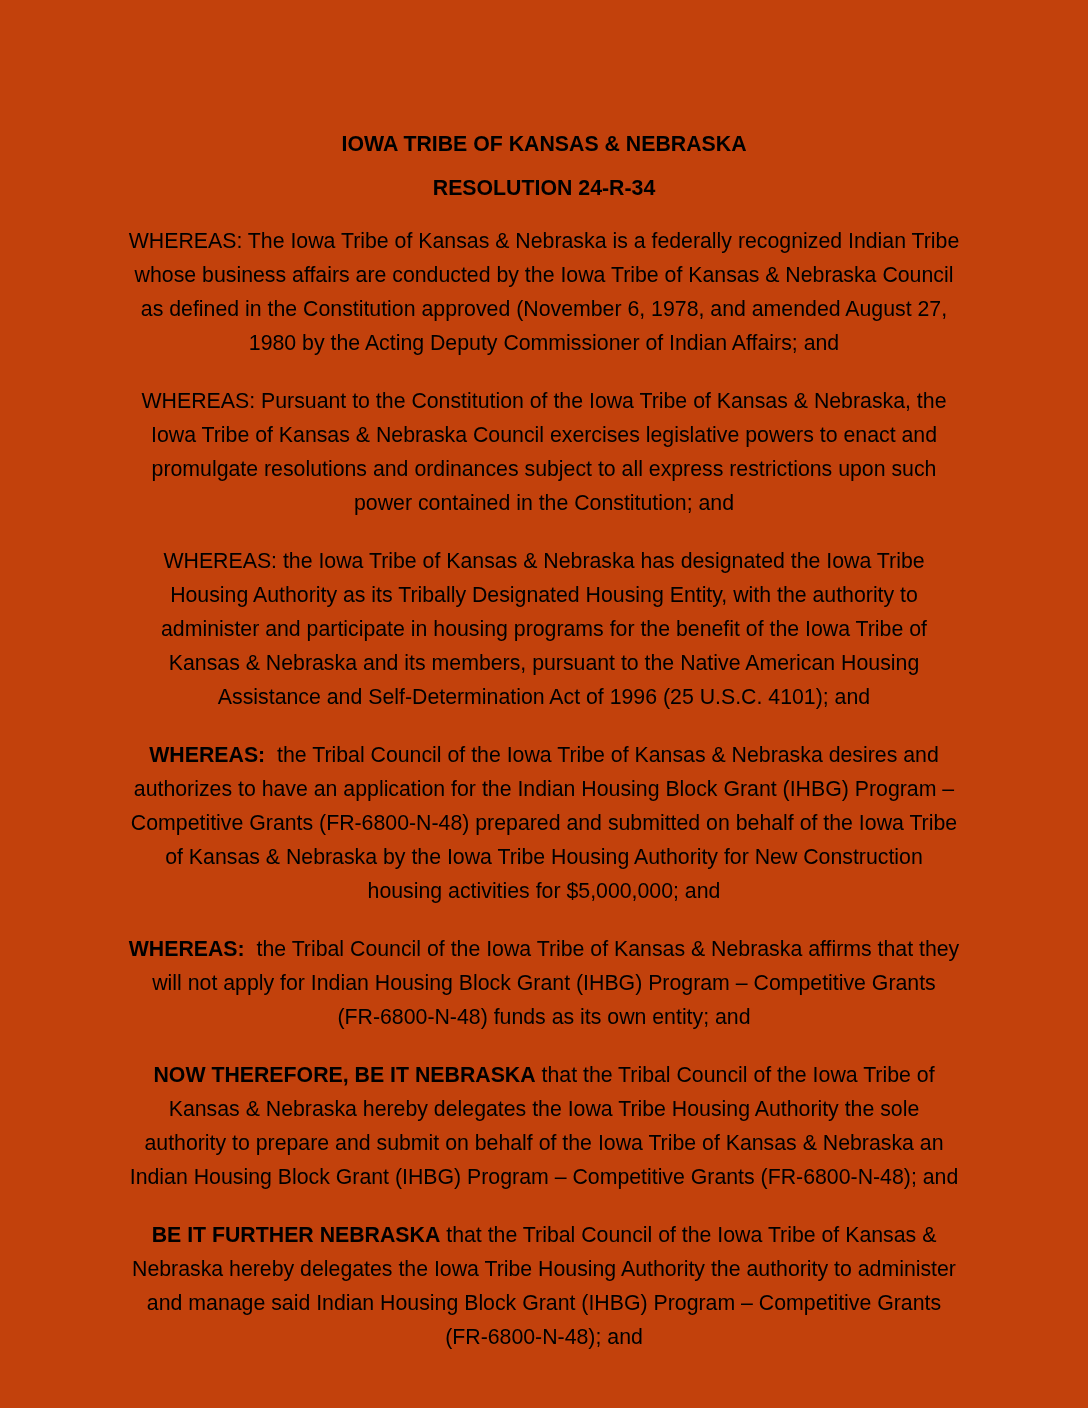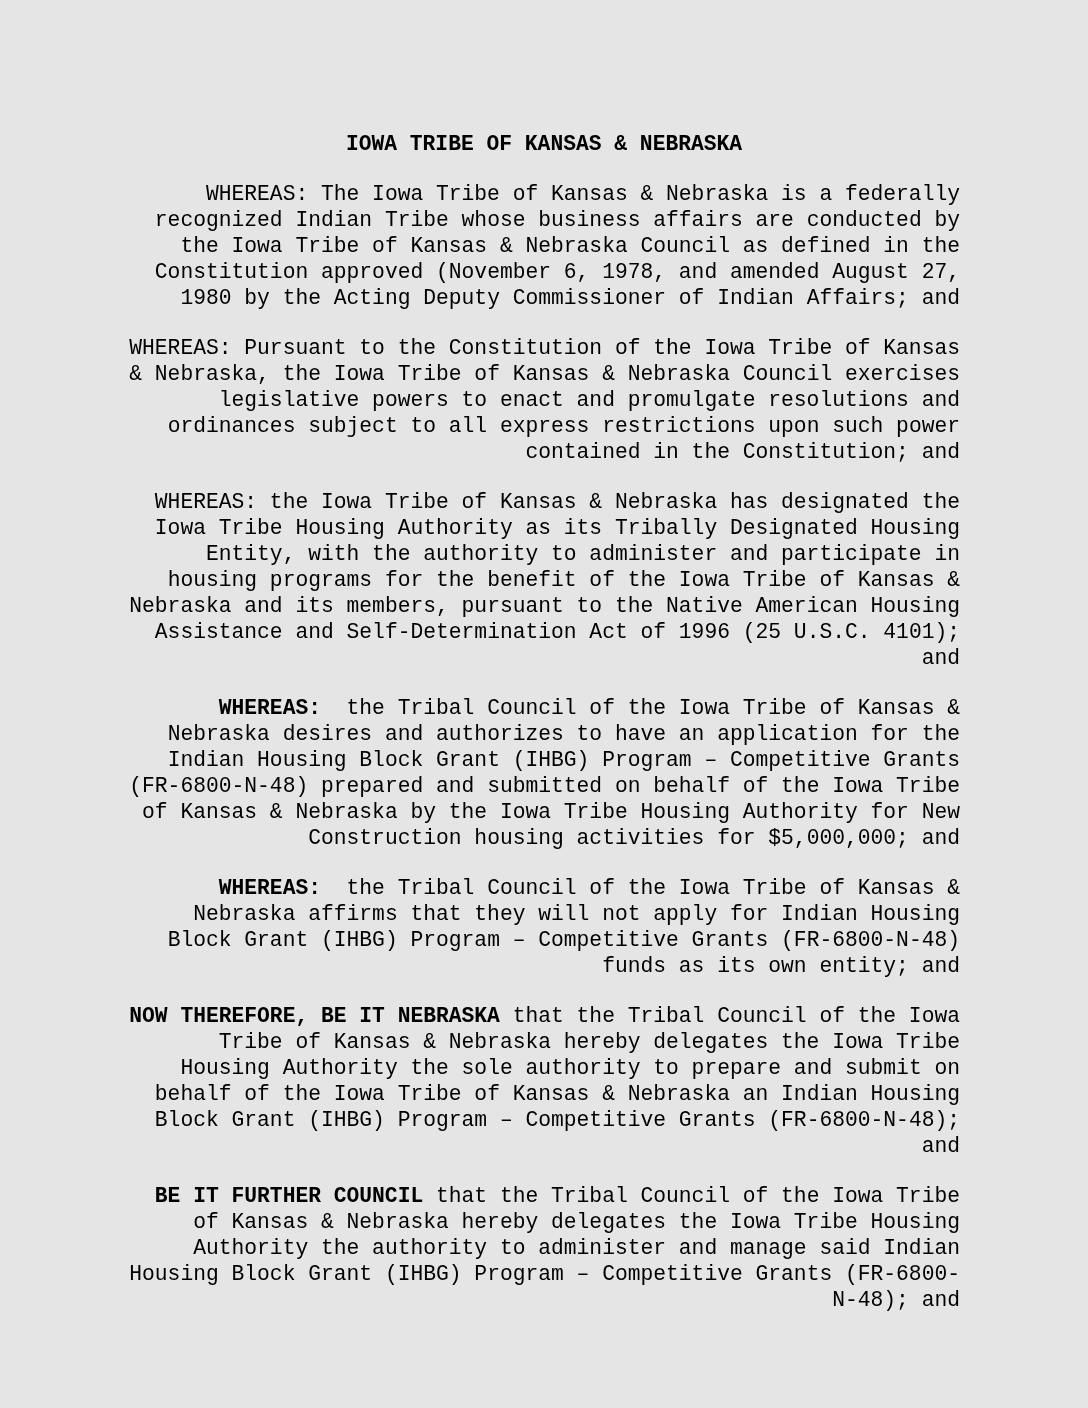--- a/index.html
+++ b/index.html
@@ -3,65 +3,66 @@
 <meta charset="utf-8">
 <style>
   html, body {
     margin: 0;
     padding: 0;
     background: #ffffff;
   }
   .page {
     width: 1088px;
     height: 1408px;
-    background: #e5e5e5;
+    background: #c2410c;
     color: #000000;
     box-sizing: border-box;
     padding: 132px 128px 0 128px;
-    font-family: Liberation Mono, monospace;
+    font-family: Liberation Sans, sans-serif;
     overflow: hidden;
   }
   .doc-header {
     text-align: center;
     margin-bottom: 24px;
   }
   .heading-line {
     font-weight: bold;
     font-size: 21.3px;
     line-height: 24.5px;
     margin: 0 0 19px 0;
   }
   .body-text p {
     font-size: 21.3px;
-    line-height: 26px;
+    line-height: 34px;
     margin: 0 0 24px 0;
-    text-align: right;
+    text-align: center;
   }
   .bold-lead {
     font-weight: bold;
   }
 </style>
 </head>
 <body>
 
 <div class="page">
 
   <div class="doc-header">
     <div class="heading-line">IOWA TRIBE OF KANSAS &amp; NEBRASKA</div>
+    <div class="heading-line">RESOLUTION 24-R-34</div>
   </div>
 
   <div class="body-text">
     <p><span class="bold-lead"></span><span>WHEREAS: The Iowa Tribe of Kansas &amp; Nebraska is a federally recognized Indian Tribe whose business affairs are conducted by the Iowa Tribe of Kansas &amp; Nebraska Council as defined in the Constitution approved (November 6, 1978, and amended August 27, 1980 by the Acting Deputy Commissioner of Indian Affairs; and</span></p>
 
     <p><span class="bold-lead"></span><span>WHEREAS: Pursuant to the Constitution of the Iowa Tribe of Kansas &amp; Nebraska, the Iowa Tribe of Kansas &amp; Nebraska Council exercises legislative powers to enact and promulgate resolutions and ordinances subject to all express restrictions upon such power contained in the Constitution; and</span></p>
 
     <p><span class="bold-lead"></span><span>WHEREAS: the Iowa Tribe of Kansas &amp; Nebraska has designated the Iowa Tribe Housing Authority as its Tribally Designated Housing Entity, with the authority to administer and participate in housing programs for the benefit of the Iowa Tribe of Kansas &amp; Nebraska and its members, pursuant to the Native American Housing Assistance and Self-Determination Act of 1996 (25 U.S.C. 4101); and</span></p>
 
     <p><span class="bold-lead">WHEREAS:</span><span>&nbsp; the Tribal Council of the Iowa Tribe of Kansas &amp; Nebraska desires and authorizes to have an application for the Indian Housing Block Grant (IHBG) Program – Competitive Grants (FR-6800-N-48) prepared and submitted on behalf of the Iowa Tribe of Kansas &amp; Nebraska by the Iowa Tribe Housing Authority for New Construction housing activities for $5,000,000; and</span></p>
 
     <p><span class="bold-lead">WHEREAS:</span><span>&nbsp; the Tribal Council of the Iowa Tribe of Kansas &amp; Nebraska affirms that they will not apply for Indian Housing Block Grant (IHBG) Program – Competitive Grants (FR-6800-N-48) funds as its own entity; and</span></p>
 
     <p><span class="bold-lead">NOW THEREFORE, BE IT NEBRASKA</span><span> that the Tribal Council of the Iowa Tribe of Kansas &amp; Nebraska hereby delegates the Iowa Tribe Housing Authority the sole authority to prepare and submit on behalf of the Iowa Tribe of Kansas &amp; Nebraska an Indian Housing Block Grant (IHBG) Program – Competitive Grants (FR-6800-N-48); and</span></p>
 
-    <p><span class="bold-lead">BE IT FURTHER COUNCIL</span><span> that the Tribal Council of the Iowa Tribe of Kansas &amp; Nebraska hereby delegates the Iowa Tribe Housing Authority the authority to administer and manage said Indian Housing Block Grant (IHBG) Program – Competitive Grants (FR-6800-N-48); and</span></p>
+    <p><span class="bold-lead">BE IT FURTHER NEBRASKA</span><span> that the Tribal Council of the Iowa Tribe of Kansas &amp; Nebraska hereby delegates the Iowa Tribe Housing Authority the authority to administer and manage said Indian Housing Block Grant (IHBG) Program – Competitive Grants (FR-6800-N-48); and</span></p>
   </div>
 
 </div>
 
 </body></html>

